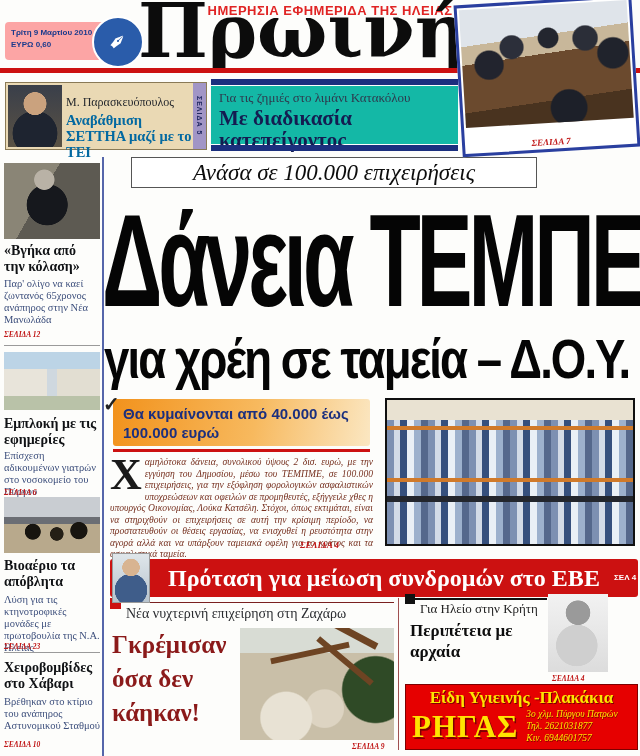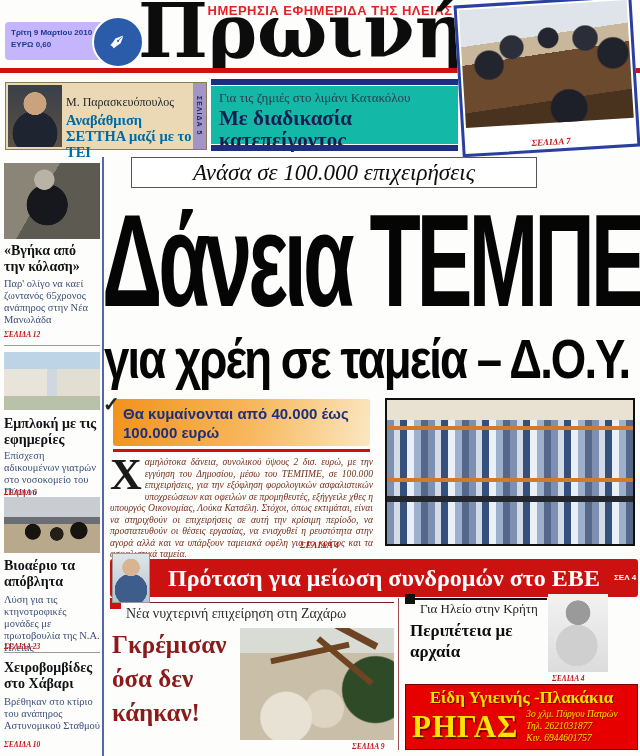--- a/index.html
+++ b/index.html
@@ -5,21 +5,21 @@
   html,body{margin:0;padding:0;background:#888;}
   #page{position:relative;width:640px;height:756px;background:#fdfdfb;overflow:hidden;
         font-family:"Liberation Serif",serif;color:#111;}
   .abs{position:absolute;}
 
   
   .tagline{left:185px;top:3px;width:290px;text-align:center;color:#e02424;
            font-family:Liberation Sans, sans-serif;font-weight:bold;font-size:13px;letter-spacing:.5px;}
   .masthead{left:138px;top:-6px;font-family:"DejaVu Serif",serif;font-weight:bold;
             font-size:74px;line-height:1;color:#0c0c0c;}
-  .datebox{left:5px;top:22px;width:102px;height:38px;background:#c4b5fd;border-radius:4px 0 0 4px;
+  .datebox{left:5px;top:22px;width:102px;height:38px;background:#fca5a5;border-radius:4px 0 0 4px;
            padding:5px 6px;box-sizing:border-box;}
   .datebox .d{font-family:"Liberation Sans",sans-serif;font-size:8px;font-weight:bold;color:#1a3a8c;line-height:1.5;}
   .logocircle{left:92px;top:16px;width:48px;height:48px;border-radius:50%;background:#2a5caa;
               border:2px solid #fff;display:flex;align-items:center;justify-content:center;}
   .logocircle span{color:#fff;font-size:22px;transform:rotate(-45deg);}
   .redrule{left:0;top:68px;width:640px;height:5px;background:#cc1111;}
 
   
   .meetwrap{left:458px;top:0px;width:178px;height:152px;transform:rotate(-3.5deg);
             background:#fff;border:3px solid #2a3f9f;box-sizing:border-box;z-index:5;}

